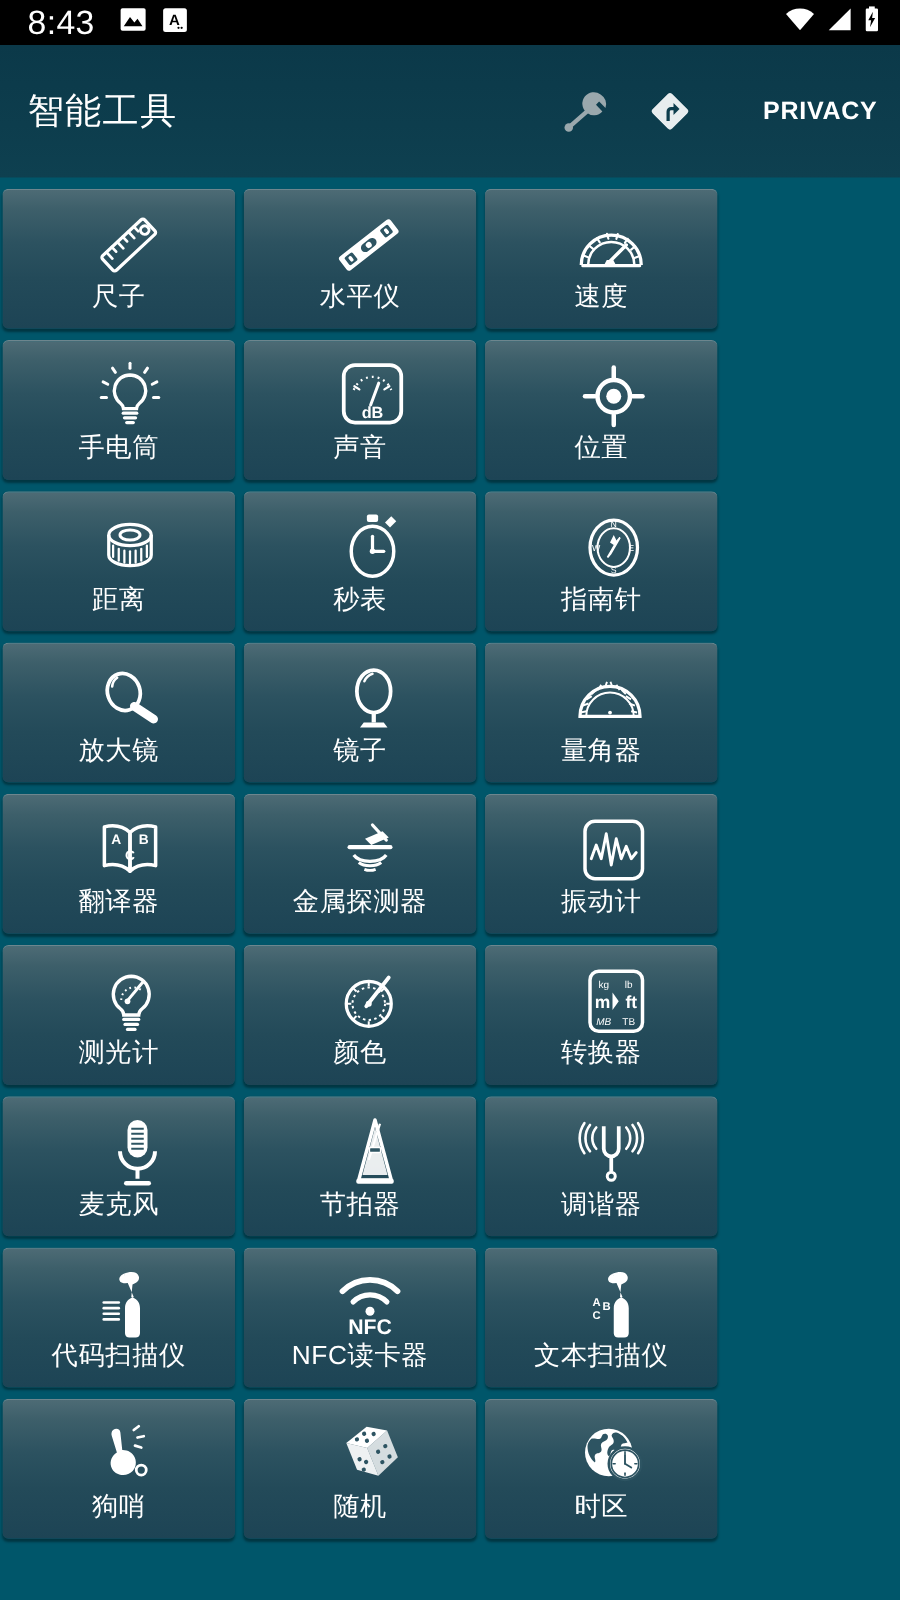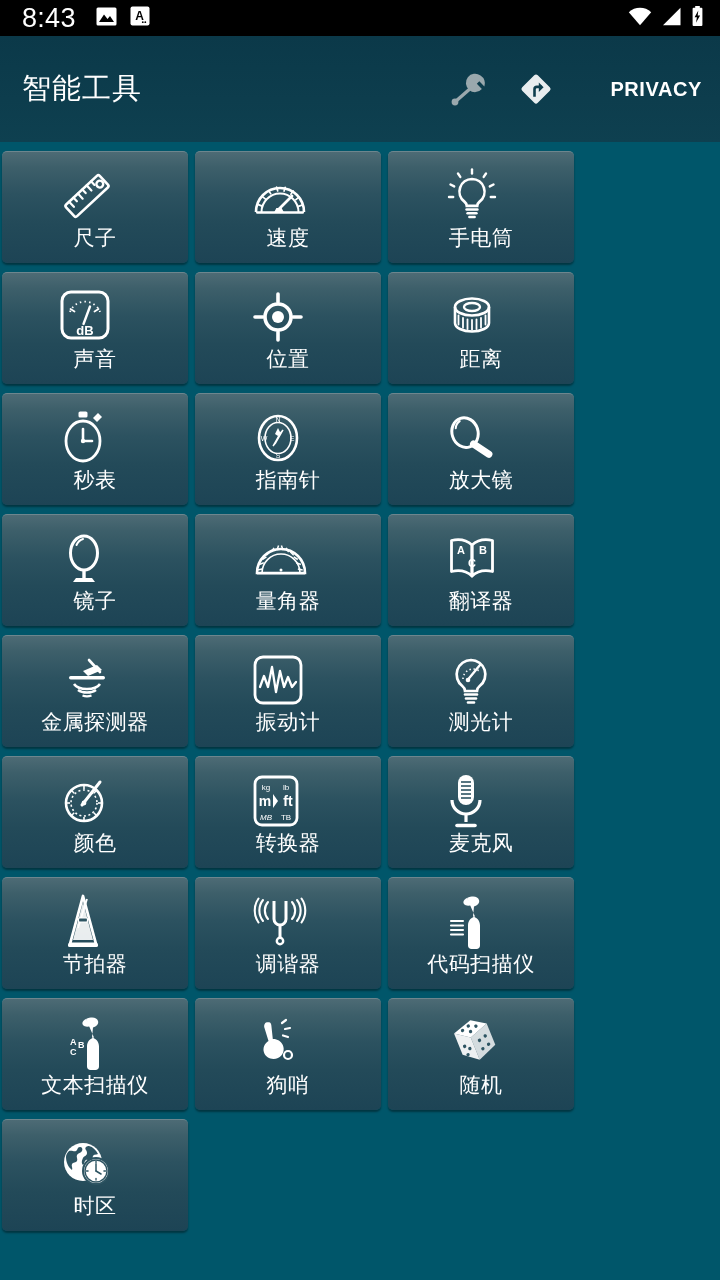--- a/index.html
+++ b/index.html
@@ -47,21 +47,21 @@
     border-radius:5px;
     background:linear-gradient(180deg,#4d6b75 0%,#3d5f6a 14%,#2c5260 38%,#234a59 64%,#1d4455 100%);
     border-top:1px solid #6d868e;
     box-shadow:0 2px 2px rgba(0,0,0,.38);
     display:flex; flex-direction:column;
     align-items:center; justify-content:center;
     position:relative;
   }
   .tile-icon {
     height:58px; width:72px;
-    display:flex; align-items:center; justify-content:flex-start;
+    display:flex; align-items:center; justify-content:flex-end;
     margin-bottom:2px;
   }
   .tile-icon svg { display:block; }
   .tile-label {
     color:#fff; font-size:21px; letter-spacing:.5px;
     line-height:1; text-align:center;
   }
 
   
   .grid .tile:nth-child(n+25) { }
@@ -146,20 +146,36 @@
                 <path d="M23 20 v7"></path>
                 <path d="M29 20 v5"></path>
                 <path d="M35 20 v7"></path>
                 <path d="M41 20 v5"></path>
               </g>
               <circle cx="45.5" cy="28" r="3.4" fill="none" stroke="#ffffff" stroke-width="2.4"></circle>
             </g>
           </svg>
         </div>
         <div class="tile-label">尺子</div>
+      </div>
+      <div class="tile">
+        <div class="tile-icon">
+          <svg width="58" height="58" viewBox="0 0 58 58">
+            <g transform="rotate(-38 29 29)">
+              <rect x="3" y="22" width="52" height="14" rx="2.5" fill="#ffffff"></rect>
+              <rect x="22" y="25.5" width="14" height="7" rx="3.5" fill="#2d5462"></rect>
+              <circle cx="29" cy="29" r="2.4" fill="#ffffff"></circle>
+              <rect x="7" y="25" width="8" height="8" rx="1.4" fill="#2d5462"></rect>
+              <rect x="9.6" y="26.6" width="2.8" height="4.8" rx="1.2" fill="#ffffff"></rect>
+              <rect x="43" y="25" width="8" height="8" rx="1.4" fill="#2d5462"></rect>
+              <rect x="45.6" y="26.6" width="2.8" height="4.8" rx="1.2" fill="#ffffff"></rect>
+            </g>
+          </svg>
+        </div>
+        <div class="tile-label">水平仪</div>
       </div>
       <div class="tile">
         <div class="tile-icon">
           <svg width="56" height="50" viewBox="0 0 56 50">
             <path d="M4 41 A24 24 0 0 1 52 41" fill="none" stroke="#ffffff" stroke-width="2.6"></path>
             <path d="M9.5 41 A18.5 18.5 0 0 1 46.5 41" fill="none" stroke="#ffffff" stroke-width="2"></path>
             <g stroke="#ffffff" stroke-width="1.7" stroke-linecap="round">
               <path d="M6.4 33.6 l3.7 1.5"></path>
               <path d="M10.4 25.6 l3.1 2.5"></path>
               <path d="M16.6 19.6 l2.2 3.3"></path>
@@ -462,20 +478,31 @@
             <path d="M22 4 c-3 1.5 -4.5 4 -3 6 c1.5 2 5 2 8 1" fill="#ffffff"></path>
             <g stroke="#ffffff" stroke-width="2.1" stroke-linecap="round">
               <path d="M6 27 h12"></path>
               <path d="M6 31.5 h12"></path>
               <path d="M6 36 h12"></path>
               <path d="M6 40.5 h12"></path>
             </g>
           </svg>
         </div>
         <div class="tile-label">代码扫描仪</div>
+      </div>
+      <div class="tile">
+        <div class="tile-icon">
+          <svg width="56" height="52" viewBox="0 0 56 52">
+            <path d="M6 16 A31 31 0 0 1 50 16" fill="none" stroke="#ffffff" stroke-width="4.6" stroke-linecap="round"></path>
+            <path d="M14.5 24.5 A19 19 0 0 1 41.5 24.5" fill="none" stroke="#ffffff" stroke-width="4.2" stroke-linecap="round"></path>
+            <circle cx="28" cy="32" r="3.6" fill="#ffffff"></circle>
+            <text x="28" y="50" font-family="Liberation Sans, sans-serif" font-size="17" font-weight="700" fill="#ffffff" text-anchor="middle">NFC</text>
+          </svg>
+        </div>
+        <div class="tile-label">NFC读卡器</div>
       </div>
       <div class="tile">
         <div class="tile-icon">
           <svg width="54" height="56" viewBox="0 0 54 56">
             <path d="M27 4 c6 -2.5 11 -1.5 12 2 c1 3 -1.5 5.5 -5 6.5 l-1 10 c4 1 7 4 7 9 v20 c0 2 -1.5 3.5 -3.5 3.5 h-5 c-2 0 -3.5 -1.5 -3.5 -3.5 v-20 c0 -5 3 -8 7 -9" fill="#ffffff"></path>
             <path d="M27 4 c-3 1.5 -4.5 4 -3 6 c1.5 2 5 2 8 1" fill="#ffffff"></path>
             <text x="11" y="30" font-family="Liberation Sans, sans-serif" font-size="9" font-weight="700" fill="#ffffff">A</text>
             <text x="19" y="33" font-family="Liberation Sans, sans-serif" font-size="9" font-weight="700" fill="#ffffff">B</text>
             <text x="11" y="40" font-family="Liberation Sans, sans-serif" font-size="9" font-weight="700" fill="#ffffff">C</text>
           </svg>

